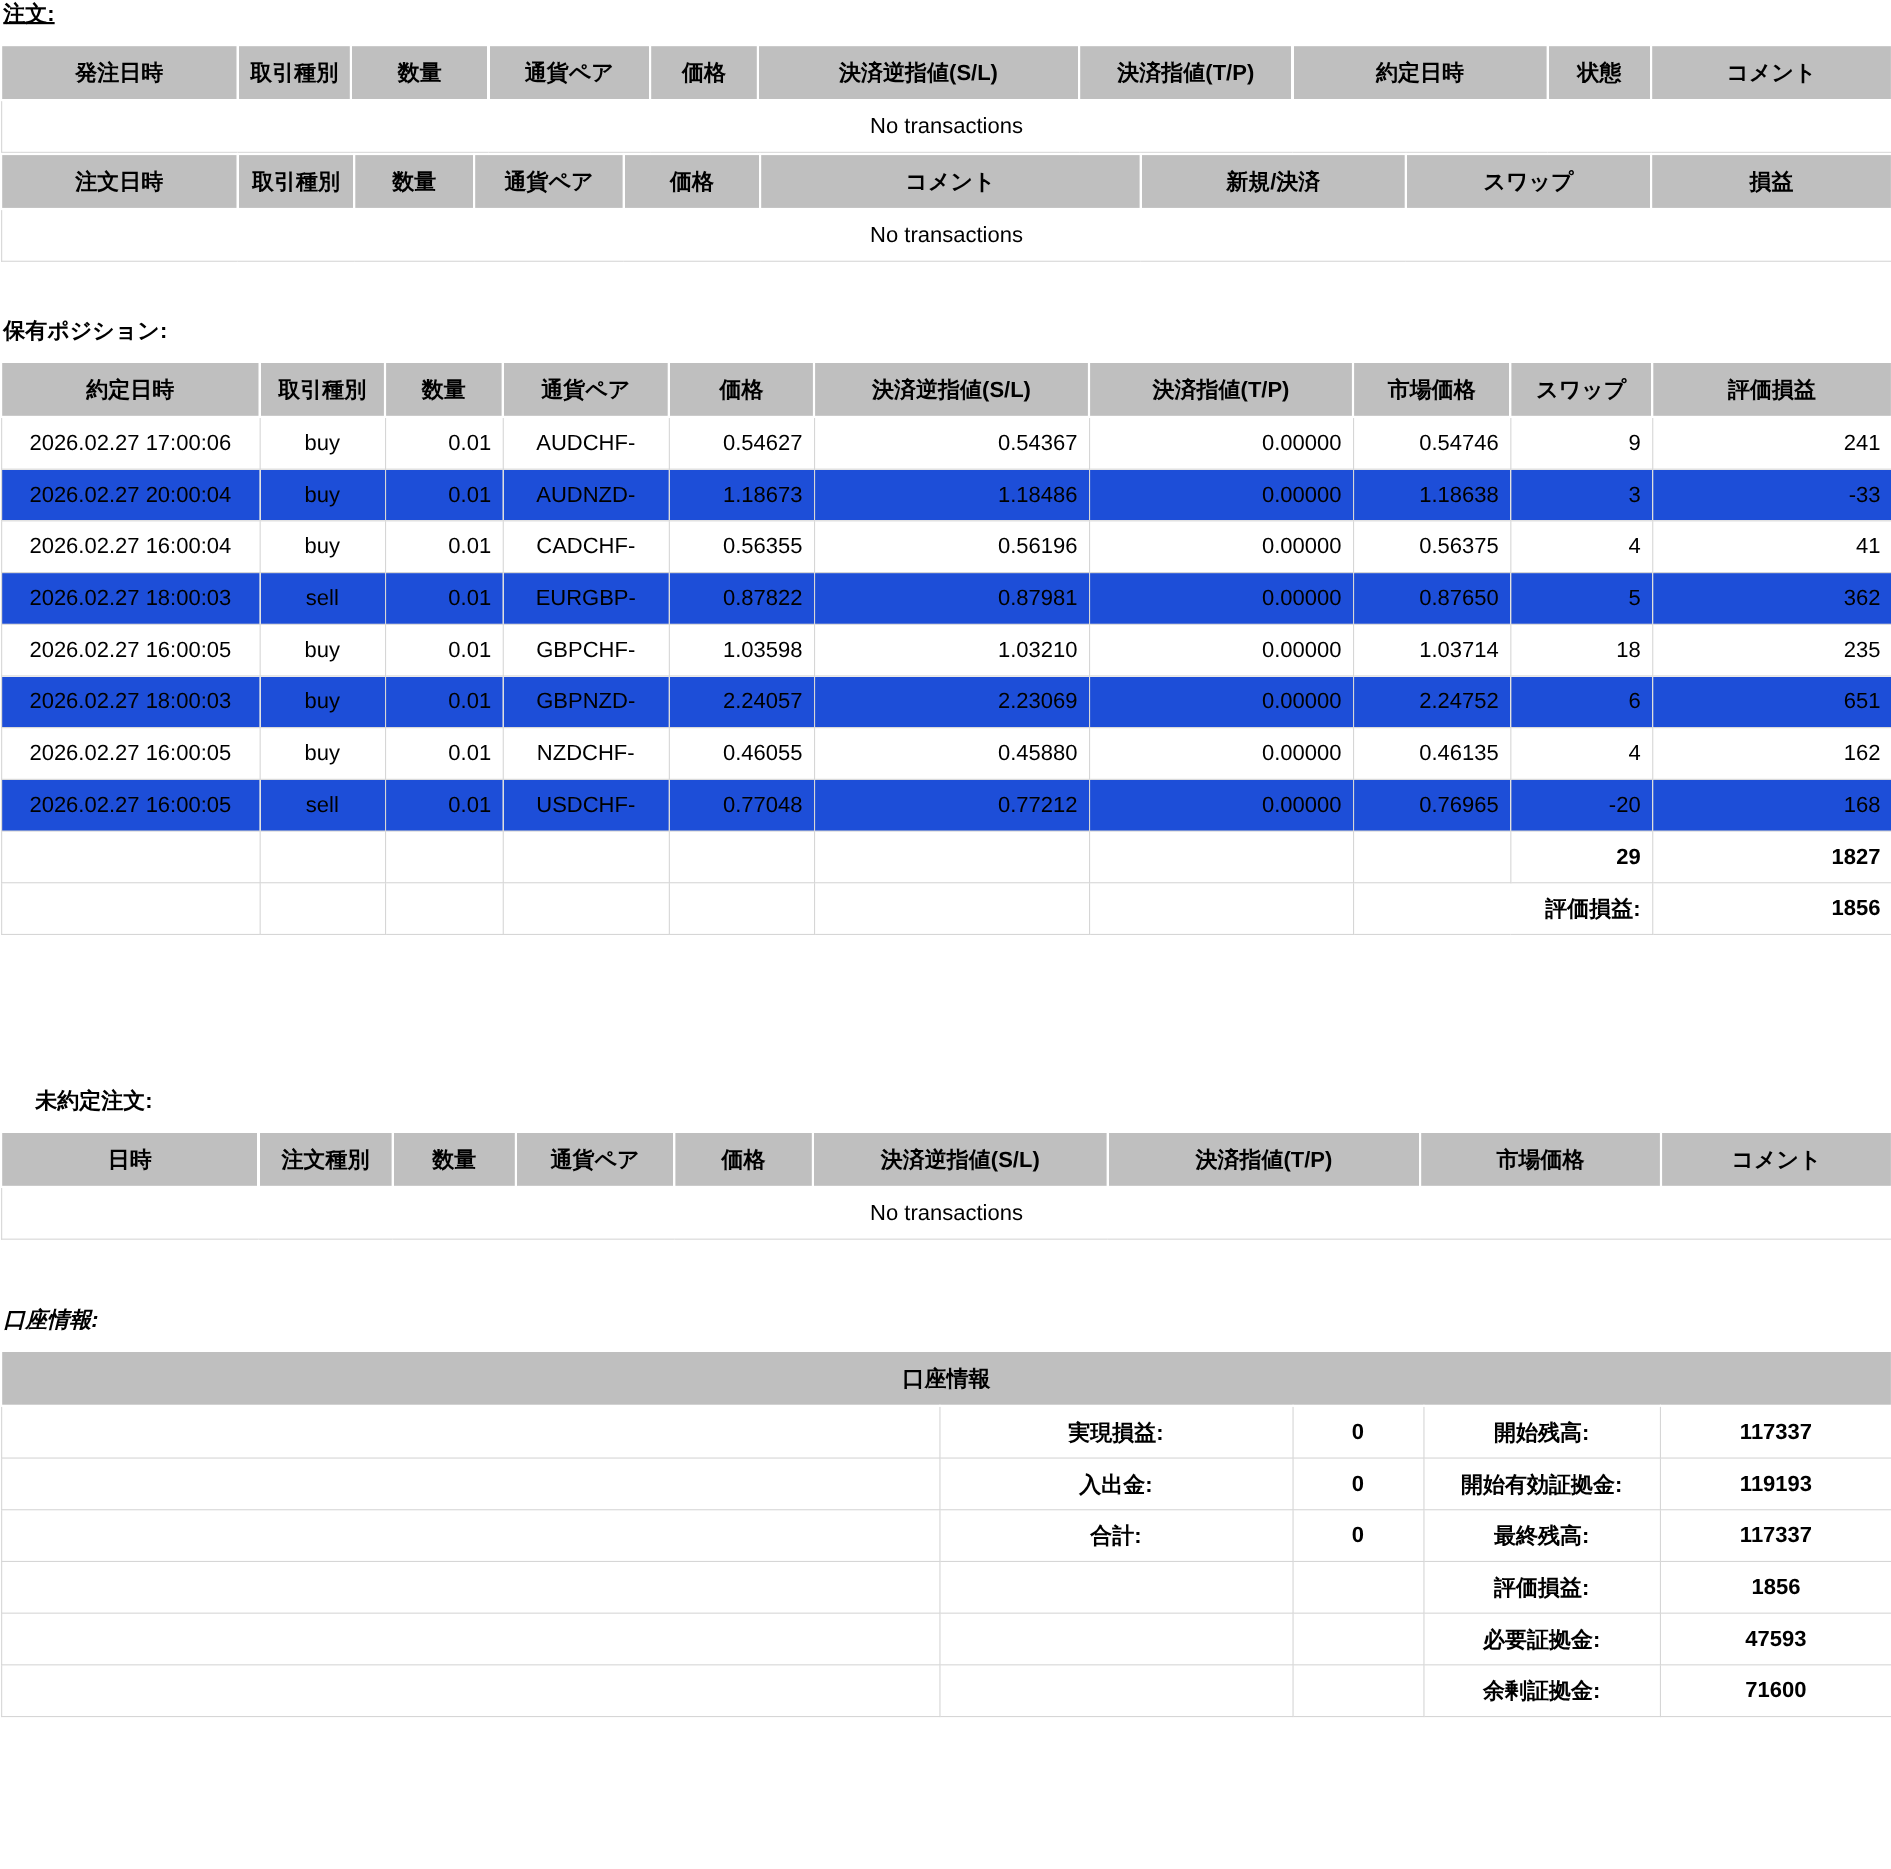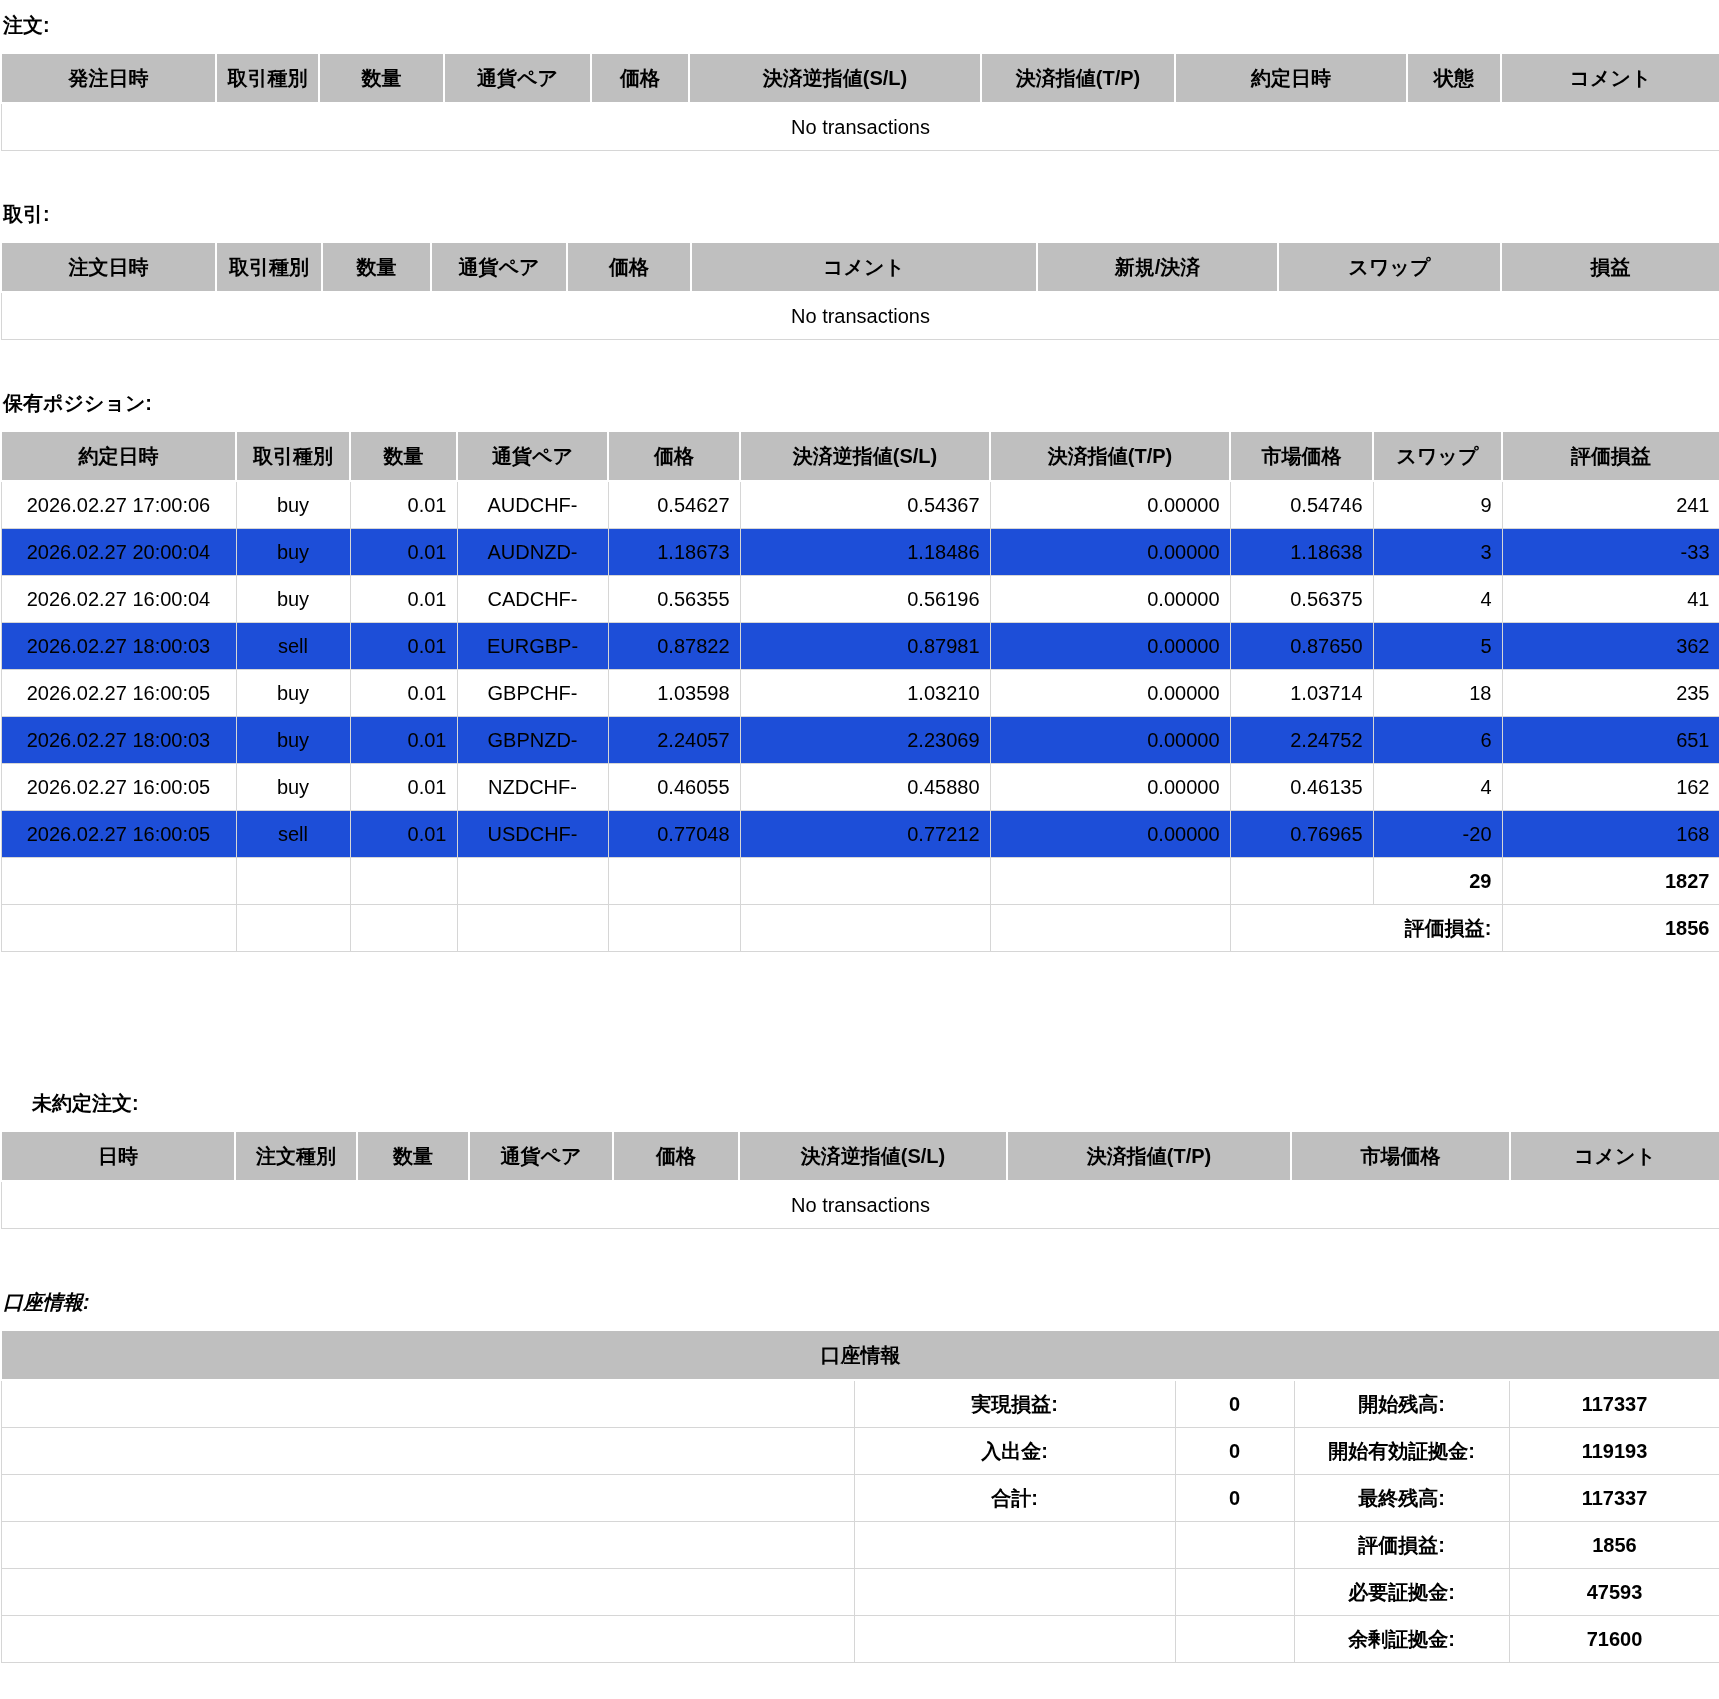--- a/index.html
+++ b/index.html
@@ -10,21 +10,21 @@
     font-size: 20px;
     color: #000;
     overflow: hidden;
   }
   .section-heading {
     font-weight: bold;
     font-size: 20px;
     padding-left: 3px;
     line-height: 23px;
   }
-  .mt-first   { margin-top: 14px; margin-bottom: 15px; }
+  .mt-first   { margin-top: 2px; margin-bottom: 15px; text-decoration: underline; }
   .mt-normal  { margin-top: 52px; margin-bottom: 15px; }
   .mt-large   { margin-top: 140px; margin-bottom: 15px; padding-left: 32px; }
   .mt-account { margin-top: 62px; margin-bottom: 15px; font-style: italic; }
 
   table.report {
     width: 1719px;
     table-layout: fixed;
     border-collapse: collapse;
     empty-cells: show;
   }
@@ -87,21 +87,20 @@
       </thead>
       <tbody>
         <tr>
           <td class="no-trans" colspan="10">No transactions</td>
         </tr>
       </tbody>
     </table>
 </div>
 
 <div>
-  <div class="section-heading mt-normal">取引:</div>
   <table class="report t-deals">
       <colgroup>
         <col style="width: 215px;">
         <col style="width: 106px;">
         <col style="width: 109px;">
         <col style="width: 136px;">
         <col style="width: 124px;">
         <col style="width: 346px;">
         <col style="width: 241px;">
         <col style="width: 223px;">

